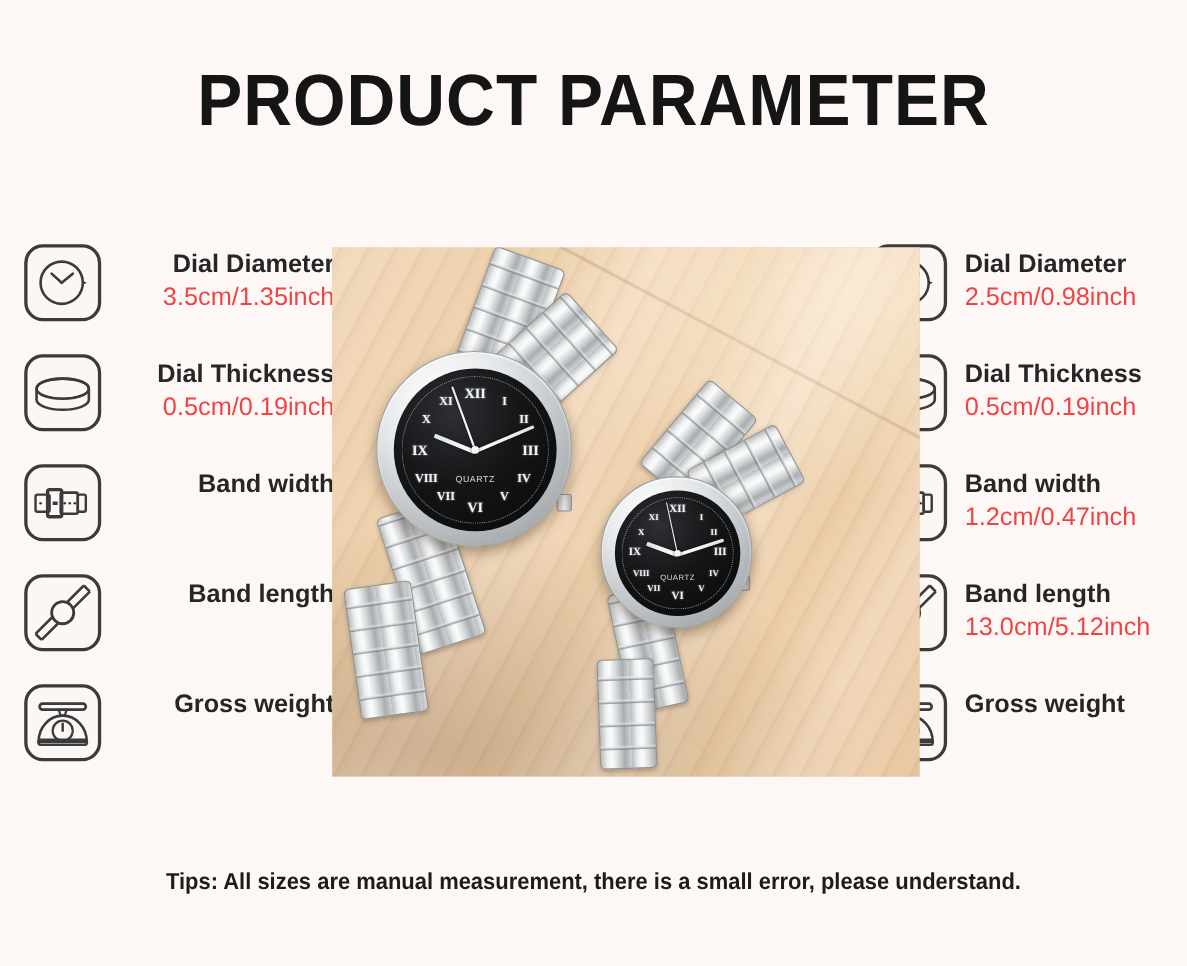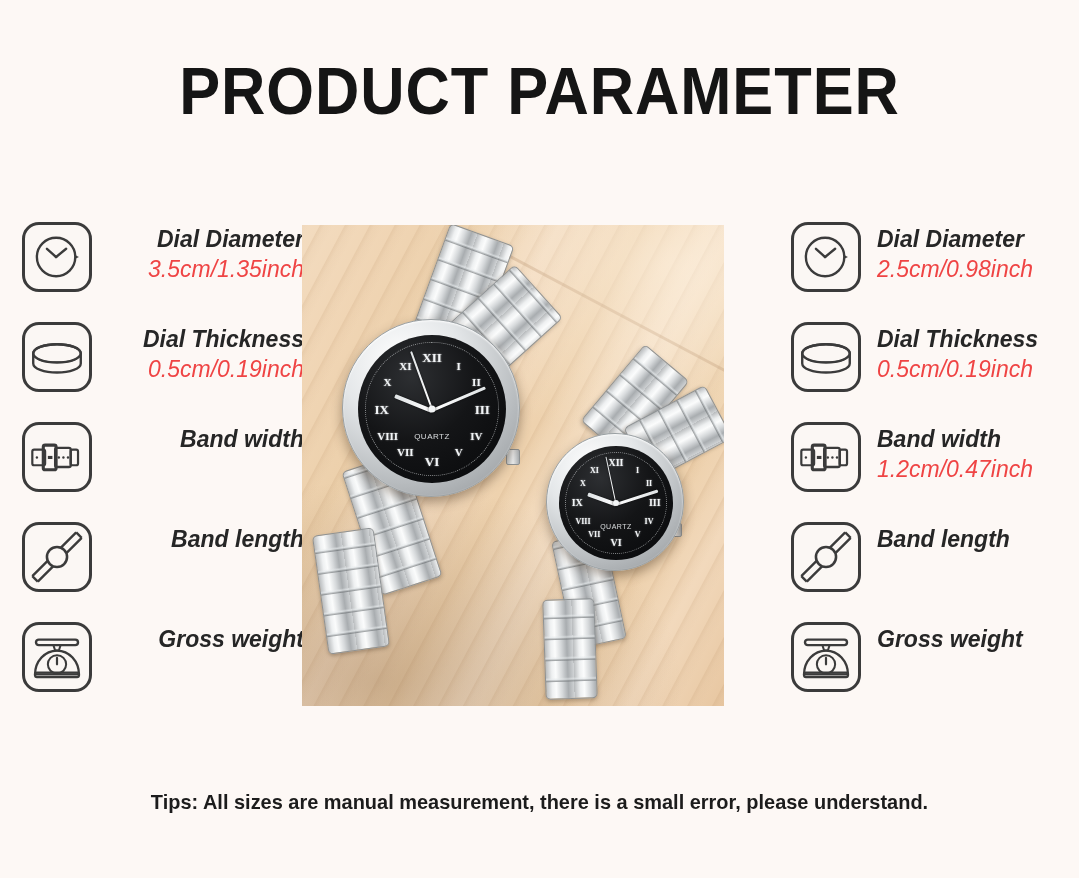--- a/index.html
+++ b/index.html
@@ -48,21 +48,20 @@
     position: absolute;
     top: 222px;
     width: 290px;
   }
   #spec-col-left  { left: 18px; }
   #spec-col-right { left: 787px; }
 
   .spec-row {
     position: relative;
     height: 100px;
-    font-style: italic;
   }
 
   .spec-icon {
     position: absolute;
     top: 0;
     width: 70px;
     height: 70px;
     border: 3px solid #3b3b3b;
     border-radius: 17px;
     background: #fbf7f4;
@@ -97,21 +96,21 @@
     white-space: nowrap;
   }
   #spec-col-right .spec-label,
   #spec-col-right .spec-value { margin-left: -2px; }
 
   
   #product-photo {
     position: absolute;
     left: 302px;
     top: 225px;
-    width: 422px;
+    width: 534px;
     height: 481px;
     overflow: hidden;
     background: #e7c9a6;
   }
   #photo-wood {
     position: absolute;
     inset: 0;
     background:
       linear-gradient(118deg,
         #f3dcc0 0%, #f0d5b4 14%, #ecd0ab 26%,
@@ -393,20 +392,21 @@
         <svg viewBox="0 0 70 70" aria-hidden="true">
           <path d="M8 56 L28 36 M14 62 L34 42" stroke="#3b3b3b" stroke-width="2.6" fill="none"></path>
           <path d="M8 56 L14 62" stroke="#3b3b3b" stroke-width="2.6" fill="none"></path>
           <path d="M62 14 L42 34 M56 8 L36 28" stroke="#3b3b3b" stroke-width="2.6" fill="none"></path>
           <path d="M56 8 L62 14" stroke="#3b3b3b" stroke-width="2.6" fill="none"></path>
           <circle cx="35" cy="35" r="11" fill="#fbf7f4" stroke="#3b3b3b" stroke-width="2.8"></circle>
         </svg>
       </div>
       <div class="spec-text">
         <span class="spec-label">Band length</span>
+        <span class="spec-value">13.0cm/5.12inch</span>
       </div>
     </div>
 
     <div class="spec-row">
       <div class="spec-icon">
         <svg viewBox="0 0 70 70" aria-hidden="true">
           <rect x="12" y="16" width="46" height="6" rx="3" fill="none" stroke="#3b3b3b" stroke-width="2.6"></rect>
           <path d="M31 22 L39 22 L37 28 L33 28 Z" fill="none" stroke="#3b3b3b" stroke-width="2.2"></path>
           <path d="M11 54 A24 26 0 0 1 59 54 Z" fill="none" stroke="#3b3b3b" stroke-width="2.6"></path>
           <rect x="11" y="52" width="48" height="5" rx="2" fill="none" stroke="#3b3b3b" stroke-width="2.4"></rect>

